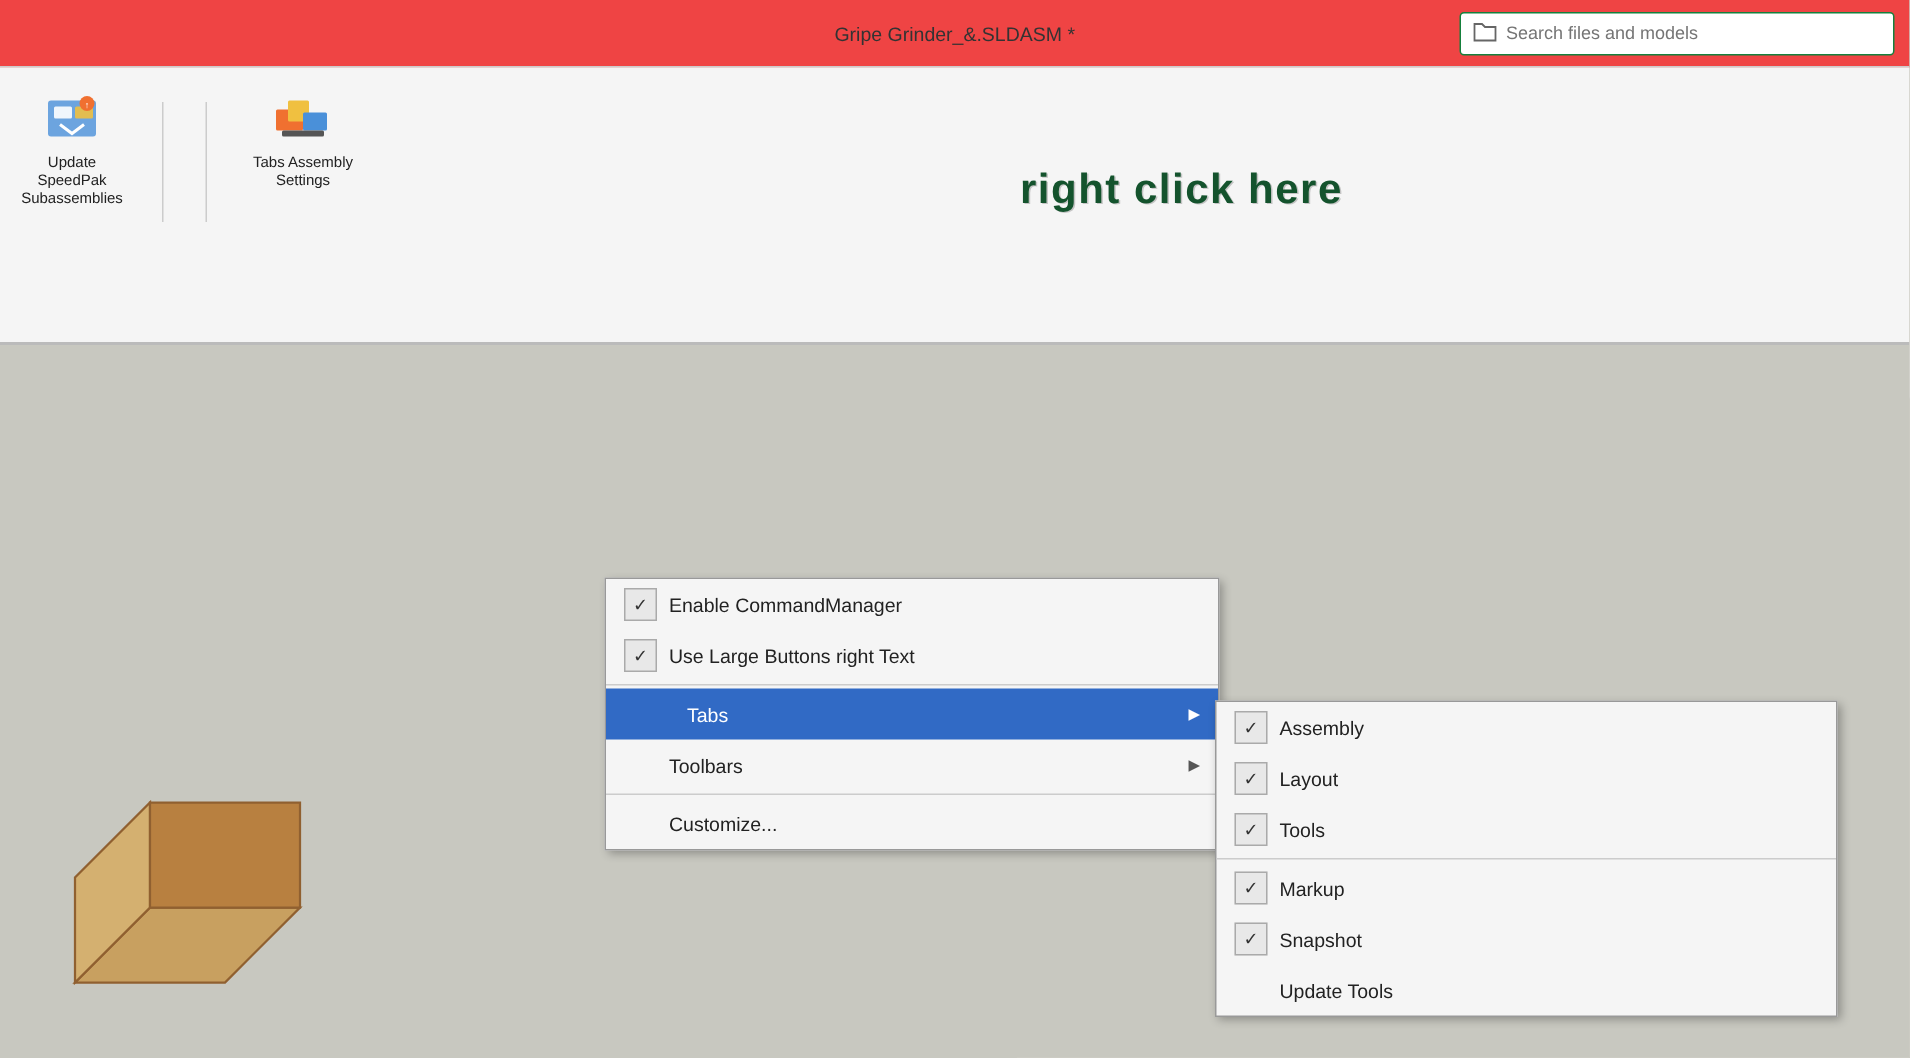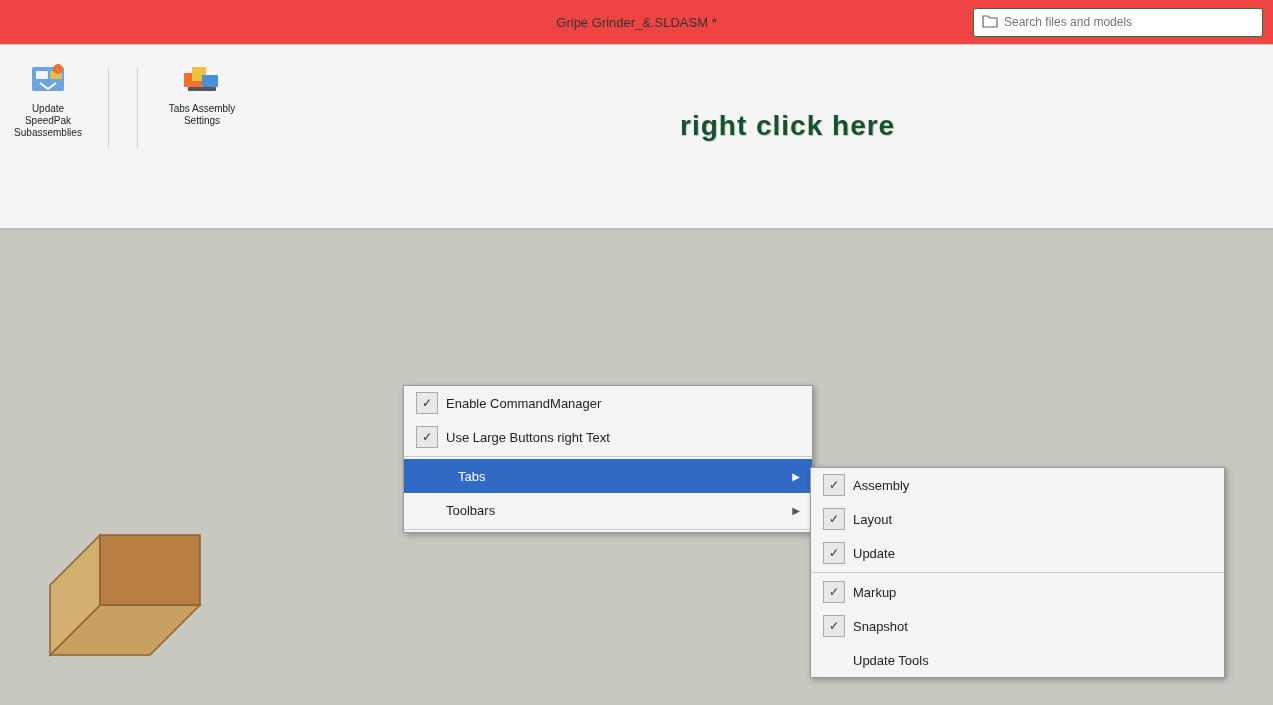--- a/index.html
+++ b/index.html
@@ -357,37 +357,41 @@
       <div class="menu-check empty"></div>
       <span>Tabs</span>
       <span class="menu-arrow" style="color:white;">▶</span>
     </div>
     <div class="menu-item">
       <div class="menu-check empty"></div>
       <span>Toolbars</span>
       <span class="menu-arrow">▶</span>
     </div>
     <div class="menu-separator"></div>
+    <div class="menu-item">
+      <div class="menu-check empty"></div>
+      <span>Customize...</span>
+    </div>
   </div>
 
   <div class="context-menu-secondary">
 
     <div class="menu-item">
       <div class="menu-check">✓</div>
       <span>Assembly</span>
     </div>
 
     <div class="menu-item">
       <div class="menu-check">✓</div>
       <span>Layout</span>
     </div>
 
     <div class="menu-item">
       <div class="menu-check">✓</div>
-      <span>Update</span>
+      <span>Tools</span>
     </div>
 
     <div class="menu-separator"></div>
 
     <div class="menu-item">
       <div class="menu-check">✓</div>
       <span>Markup</span>
     </div>
 
     <div class="menu-item">

